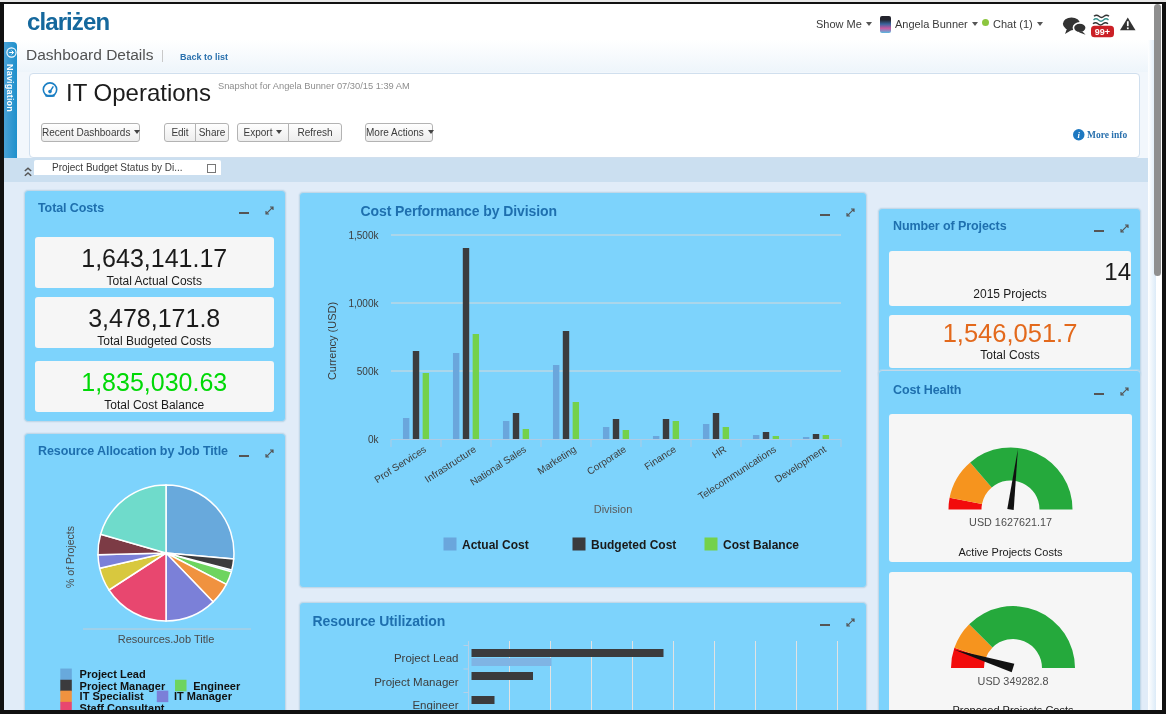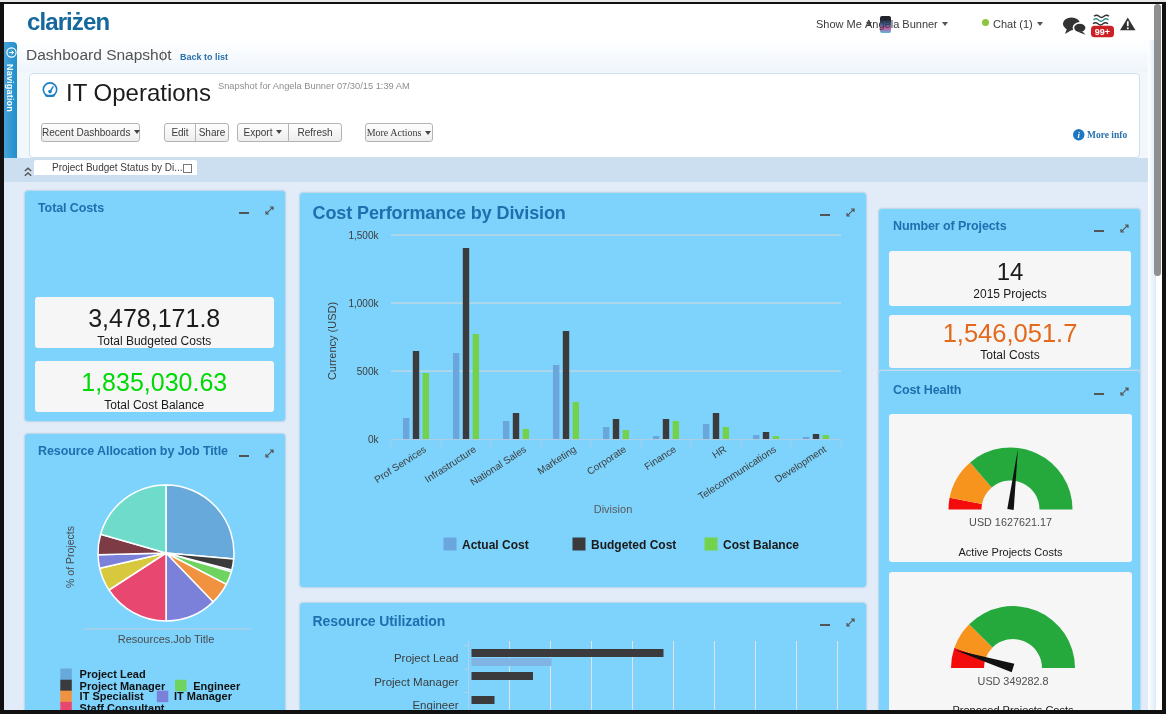--- a/index.html
+++ b/index.html
@@ -20,41 +20,41 @@
   #nav { position:absolute; left:0; top:38px; width:13px; height:668px; background:linear-gradient(to right,#4aa2d7,#1e90cc); border-radius:0 4px 0 0; }
   #navtxt { position:absolute; left:-17px; top:40px; height:10px; width:46px; transform:rotate(90deg); transform-origin:center; font-size:9px; font-weight:bold; color:#fff; letter-spacing:0.2px; }
   
   #mainpanel { position:absolute; left:25px; top:69px; width:1111px; height:85px; background:#fff; border:1px solid #d0dfee; border-radius:4px; }
   #ittitle { position:absolute; left:62px; top:75px; font-size:24px; letter-spacing:0px; color:#1c1c1c; }
   #snapshot { position:absolute; left:214px; top:77px; font-size:9.3px; color:#8e8e8e; }
   .btn { position:absolute; top:119px; height:19px; white-space:nowrap; background:linear-gradient(#fefefe,#ededed); border:1px solid #b3b3b3; border-radius:3px; font-size:10px; color:#3b3b3b; text-align:center; line-height:17px; }
   #moreinfo { position:absolute; left:1083px; top:126px; font-size:9.5px; font-weight:bold; color:#2a71ae;font-family:Liberation Serif, serif; }
   
   #tabrow { position:absolute; left:0; top:154px; width:1146px; height:24px; background:#cbdff0; }
-  #tab { position:absolute; left:30px; top:2px; width:163px; height:15px; background:#fff; border-radius:2px 2px 0 0; font-size:10px; color:#3c3c3c; padding-left:18px; line-height:15px; }
+  #tab { position:absolute; left:30px; top:2px; width:187px; height:15px; background:#fff; border-radius:2px 2px 0 0; font-size:10px; color:#3c3c3c; padding-left:18px; line-height:15px; }
   
   #dash { position:absolute; left:0; top:178px; width:1146px; height:528px; background:#e1ecf8; }
   .card { position:absolute; background:#7dd3fc; border:1px solid #c3d8e8; border-radius:4px; box-shadow:0 0 0 1px rgba(200,220,238,0.35); }
   .ctitle { position:absolute; left:13px; top:10px; font-size:12.5px; font-weight:bold; color:#1e6fae; letter-spacing:-0.1px; }
   .graybox { position:absolute; background:#f6f6f6; border-radius:3px; text-align:center; }
   .bignum { font-size:25px; color:#1b1b1b; margin-top:7px; }
   .boxlabel { font-size:12px; color:#1b1b1b; margin-top:1px; }
   .cicons { position:absolute; right:8px; top:14px; width:40px; height:12px; }
   .minus { position:absolute; left:2px; top:7px; width:10px; height:2px; background:#555; }
   .expand { position:absolute; right:2px; top:0; }
 </style>
 </head>
 <body>
 <div id="topwhite"></div>
 <div id="app">
 
   <div id="logo">clariżen</div>
   <div class="hdritem" style="left:812px;">Show Me<span class="caret"></span></div>
   <div class="abs" style="left:875.5px;top:12px;width:11px;height:16.5px;border-radius:2px;background:linear-gradient(#23232c 22%,#3a66a0 48%,#c858a0 72%,#58b8e0);"></div>
-  <div class="hdritem" style="left:861px;">Angela Bunner<span class="caret"></span></div>
+  <div class="hdritem" style="left:891px;">Angela Bunner<span class="caret"></span></div>
   <div class="abs" style="left:977.5px;top:15.2px;width:7px;height:7px;border-radius:50%;background:#8cc63f;"></div>
   <div class="hdritem" style="left:989px;">Chat (1)<span class="caret"></span></div>
 
   <svg class="abs" style="left:1058px;top:13px;" width="25" height="19" viewBox="0 0 25 19">
     <ellipse cx="9.5" cy="6.8" rx="8.6" ry="6.4" fill="#333"></ellipse>
     <path d="M5 11.5 L3 17 L10 12.8 Z" fill="#333"></path>
     <path d="M20.8 14.2 L23.6 17.8 L16.6 15.4 Z" fill="#333" stroke="#fff" stroke-width="1.6"></path>
     <ellipse cx="17.8" cy="10.8" rx="6.4" ry="4.9" fill="#333" stroke="#fff" stroke-width="1.6"></ellipse>
     <path d="M20.4 14.4 L23.6 17.8 L16.8 15.2 Z" fill="#333"></path>
   </svg>
@@ -67,21 +67,21 @@
   </svg>
   <svg class="abs" style="left:1116px;top:13px;" width="15.5" height="14.5" viewBox="0 0 17 15">
     <path d="M8.5 0 L17 14.2 L0 14.2 Z" fill="#333"></path>
     <rect x="7.6" y="4.2" width="1.9" height="5.4" fill="#fff"></rect>
     <rect x="7.6" y="11" width="1.9" height="1.9" fill="#fff"></rect>
   </svg>
 
   <div id="subbar"></div>
   <div id="midbg"></div>
   <div class="abs" style="left:158px;top:46px;width:1px;height:12px;background:#c9c9c9;"></div>
-  <div id="subtitle">Dashboard Snapshot</div>
+  <div id="subtitle">Dashboard Details</div>
   <div id="backlist">Back to list</div>
 
   <div id="nav">
     <svg class="abs" style="left:1.5px;top:5px;" width="11" height="11" viewBox="0 0 11 11">
       <circle cx="5.5" cy="5.5" r="4.6" fill="none" stroke="#fff" stroke-width="1.1"></circle>
       <path d="M3.2 5.5 L7.4 5.5 M5.6 3.6 L7.6 5.5 L5.6 7.4" fill="none" stroke="#fff" stroke-width="1"></path>
     </svg>
     <div id="navtxt">Navigation</div>
   </div>
 
@@ -92,21 +92,21 @@
     <line x1="8" y1="9.6" x2="11" y2="4.9" stroke="#1b7fc4" stroke-width="1.5" stroke-linecap="round"></line>
     <circle cx="8" cy="9.6" r="1.8" fill="#1b7fc4"></circle>
   </svg>
   <div id="ittitle">IT Operations</div>
   <div id="snapshot">Snapshot for Angela Bunner 07/30/15 1:39 AM</div>
   <div class="btn" style="left:37px;width:99px;">Recent Dashboards<span class="caret" style="border-top-color:#444;"></span></div>
   <div class="btn" style="left:160px;width:32px;border-radius:3px 0 0 3px;">Edit</div>
   <div class="btn" style="left:191px;width:34px;border-radius:0 3px 3px 0;">Share</div>
   <div class="btn" style="left:233px;width:52px;border-radius:3px 0 0 3px;">Export<span class="caret" style="border-top-color:#444;"></span></div>
   <div class="btn" style="left:284px;width:54px;border-radius:0 3px 3px 0;">Refresh</div>
-  <div class="btn" style="left:361px;width:68px;font-family:Liberation Serif, serif;">More Actions<span class="caret" style="border-top-color:#444;"></span></div>
+  <div class="btn" style="left:361px;width:68px;">More Actions<span class="caret" style="border-top-color:#444;"></span></div>
   <svg class="abs" style="left:1069px;top:125px;" width="11.5" height="11.5" viewBox="0 0 12 12">
     <circle cx="6" cy="6" r="6" fill="#1d78c1"></circle>
     <text x="6" y="9.3" font-size="9" font-weight="bold" fill="#fff" text-anchor="middle" font-style="italic" font-family="Liberation Serif,serif">i</text>
   </svg>
   <div id="moreinfo">More info</div>
 
   <div id="tabrow">
     <div id="tab">Project Budget Status by Di...
       <svg style="position:absolute;right:5px;top:4px;" width="9" height="9" viewBox="0 0 9 9">
           <rect x="0.5" y="0.5" width="8" height="8" fill="none" stroke="#777" stroke-width="1"></rect>
@@ -120,20 +120,24 @@
   <div id="dash"></div>
 
   <div class="card" style="left:20px;top:185.5px;width:261.5px;height:232.5px;">
     <div class="ctitle">Total Costs</div>
     <div class="cicons">
         <div class="minus"></div>
         <svg class="expand" width="11" height="11" viewBox="0 0 11 11">
           <path d="M2.2 8.8 L8.8 2.2 M6 2 L9 2 L9 5 M5 9 L2 9 L2 6" fill="none" stroke="#555" stroke-width="1.2"></path>
         </svg>
       </div>
+    <div class="graybox" style="left:10px;top:46px;width:238.5px;height:51px;">
+      <div class="bignum">1,643,141.17</div>
+        <div class="boxlabel">Total Actual Costs</div>
+    </div>
     <div class="graybox" style="left:10px;top:106px;width:238.5px;height:51px;">
       <div class="bignum">3,478,171.8</div>
         <div class="boxlabel">Total Budgeted Costs</div>
     </div>
     <div class="graybox" style="left:10px;top:170px;width:238.5px;height:51px;">
       <div class="bignum" style="color:#00d906;">1,835,030.63</div>
         <div class="boxlabel">Total Cost Balance</div>
     </div>
   </div>
 
@@ -168,21 +172,21 @@
     <rect x="35.3" y="256.65" width="11.5" height="11.5" fill="#f0923f"></rect>
     <text x="54.599999999999994" y="266.4" font-size="11px" font-weight="bold" fill="#111">IT Specialist</text>
     <rect x="131.8" y="256.65" width="11.5" height="11.5" fill="#7b80d8"></rect>
     <text x="148.9" y="266.4" font-size="11px" font-weight="bold" fill="#111">IT Manager</text>
     <rect x="35.3" y="267.85" width="11.5" height="11.5" fill="#e8476f"></rect>
     <text x="54.599999999999994" y="277.6" font-size="11px" font-weight="bold" fill="#111">Staff Consultant</text>
     </svg>
   </div>
 
   <div class="card" style="left:294.5px;top:188px;width:568px;height:396px;">
-    <div class="ctitle" style="font-size:18px;">Cost Performance by Division</div>
+    <div class="ctitle" style="font-size:14px;margin-left:48px;">Cost Performance by Division</div>
     <div class="cicons">
         <div class="minus"></div>
         <svg class="expand" width="11" height="11" viewBox="0 0 11 11">
           <path d="M2.2 8.8 L8.8 2.2 M6 2 L9 2 L9 5 M5 9 L2 9 L2 6" fill="none" stroke="#555" stroke-width="1.2"></path>
         </svg>
       </div>
     <svg class="abs" style="left:0;top:0;" width="568" height="394" viewBox="0 0 568 394">
     <line x1="91" y1="42" x2="541" y2="42" stroke="#d9d9d9" stroke-width="1"></line>
     <line x1="91" y1="110" x2="541" y2="110" stroke="#d9d9d9" stroke-width="1"></line>
     <line x1="91" y1="178" x2="541" y2="178" stroke="#d9d9d9" stroke-width="1"></line>
@@ -282,21 +286,21 @@
 
   <div class="card" style="left:874px;top:204px;width:262.5px;height:169.5px;">
     <div class="ctitle" style="left:14px;">Number of Projects</div>
     <div class="cicons">
         <div class="minus"></div>
         <svg class="expand" width="11" height="11" viewBox="0 0 11 11">
           <path d="M2.2 8.8 L8.8 2.2 M6 2 L9 2 L9 5 M5 9 L2 9 L2 6" fill="none" stroke="#555" stroke-width="1.2"></path>
         </svg>
       </div>
     <div class="graybox" style="left:10px;top:42px;width:242px;height:55px;">
-      <div class="bignum" style="font-size:24px;">14</div>
+      <div class="bignum" style="font-size:24px;text-align:right;">14</div>
         <div class="boxlabel">2015 Projects</div>
     </div>
     <div class="graybox" style="left:10px;top:105.5px;width:242px;height:53.5px;">
       <div class="bignum" style="font-size:25.5px;color:#e3691c;margin-top:4px;">1,546,051.7</div>
         <div class="boxlabel" style="margin-top:0;">Total Costs</div>
     </div>
   </div>
 
   <div class="card" style="left:874px;top:366px;width:262.5px;height:352px;">
     <div class="ctitle" style="left:14px;top:12px;">Cost Health</div>

